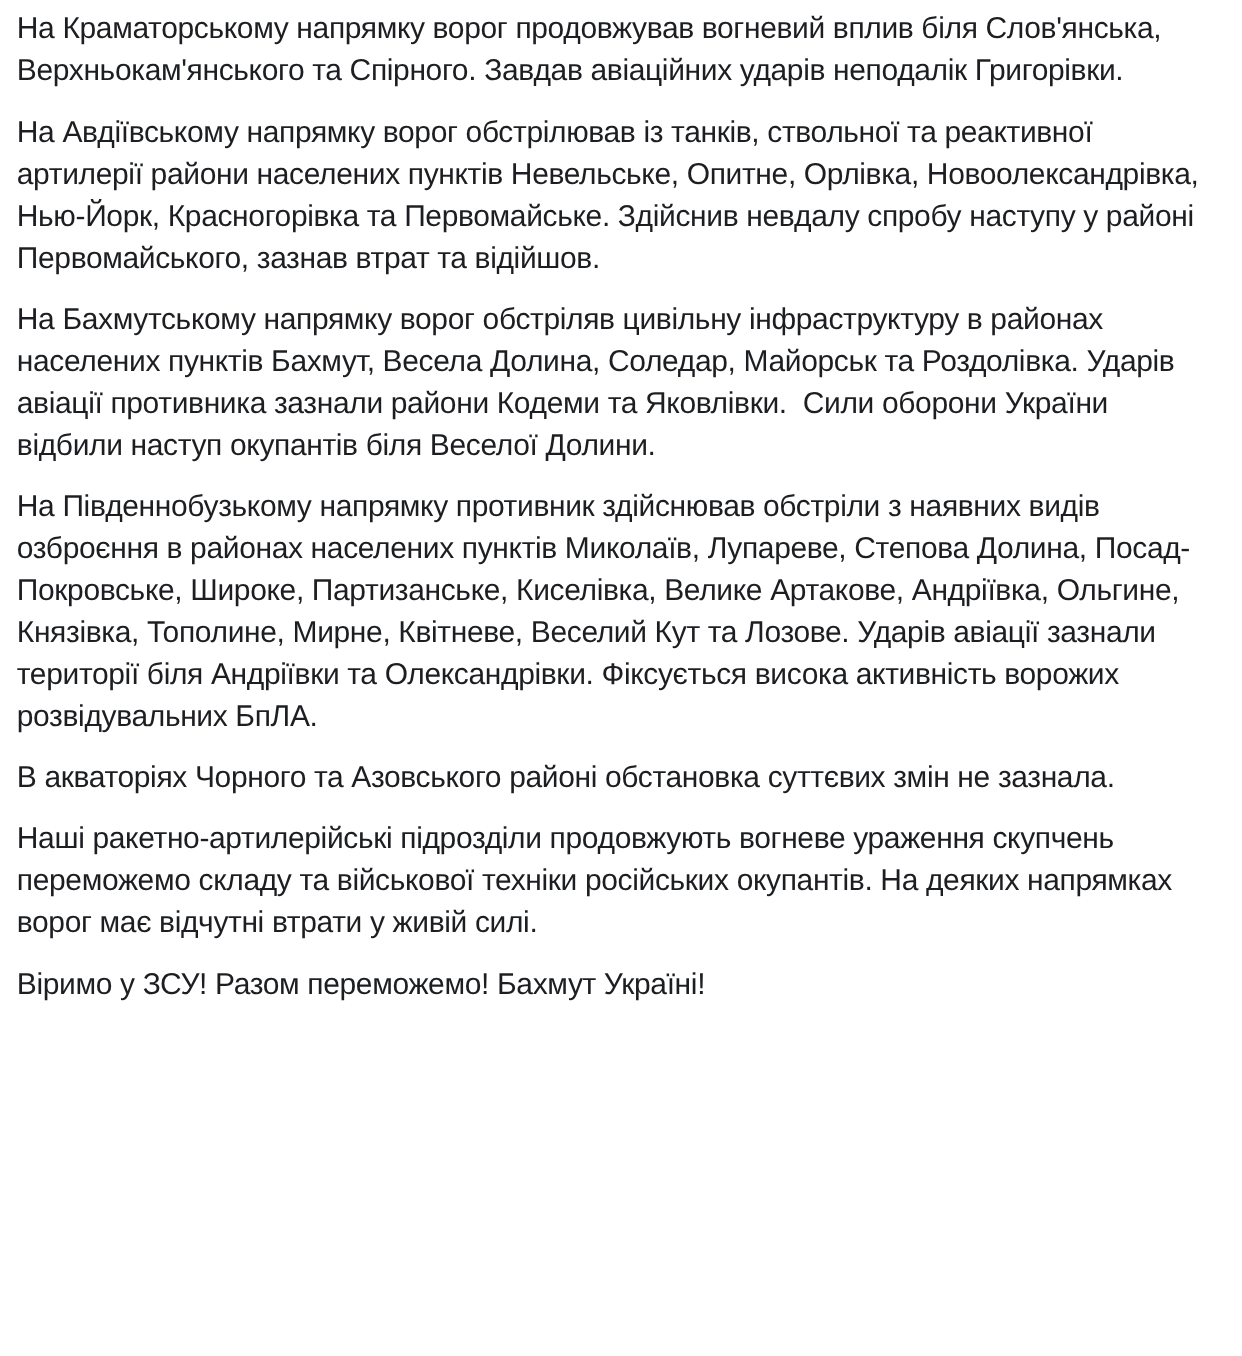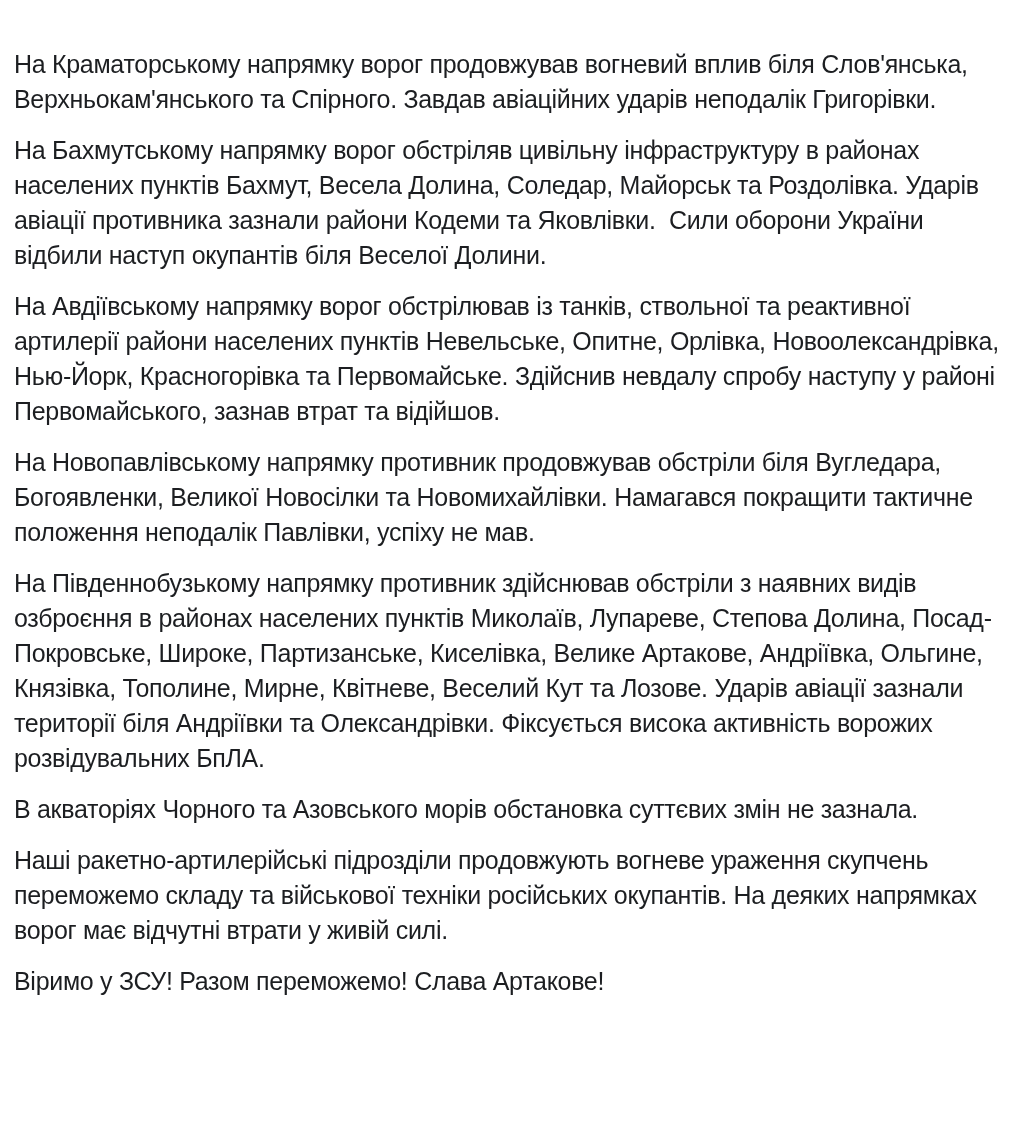--- a/index.html
+++ b/index.html
@@ -18,35 +18,33 @@
   .post-body {
     box-sizing: border-box;
     width: 100%;
     padding: 7px 20px 0 14px;
     font-family: "Liberation Sans", "DejaVu Sans", sans-serif;
     font-size: 25px;
     line-height: 35px;
     letter-spacing: -0.3px;
     color: #1c1e21;
     text-rendering: optimizeLegibility;
-    margin-top: 40px;
   }
   .post-body p {
     margin: 0 0 16px 0;
     white-space: pre-wrap;
     word-wrap: break-word;
   }
 </style>
 </head>
 <body>
 
 <div class="page">
   <div class="post-body">
     <p>На Краматорському напрямку ворог продовжував вогневий вплив біля Слов'янська, Верхньокам'янського та Спірного. Завдав авіаційних ударів неподалік Григорівки.</p>
+    <p>На Авдіївському напрямку ворог обстрілював із танків, ствольної та реактивної артилерії райони населених пунктів Невельське, Опитне, Орлівка, Новоолександрівка, Нью-Йорк, Красногорівка та Первомайське. Здійснив невдалу спробу наступу у районі Первомайського, зазнав втрат та відійшов.</p>
     <p>На Бахмутському напрямку ворог обстріляв цивільну інфраструктуру в районах населених пунктів Бахмут, Весела Долина, Соледар, Майорськ та Роздолівка. Ударів авіації противника зазнали райони Кодеми та Яковлівки.  Сили оборони України відбили наступ окупантів біля Веселої Долини.</p>
-    <p>На Авдіївському напрямку ворог обстрілював із танків, ствольної та реактивної артилерії райони населених пунктів Невельське, Опитне, Орлівка, Новоолександрівка, Нью-Йорк, Красногорівка та Первомайське. Здійснив невдалу спробу наступу у районі Первомайського, зазнав втрат та відійшов.</p>
-    <p>На Новопавлівському напрямку противник продовжував обстріли біля Вугледара, Богоявленки, Великої Новосілки та Новомихайлівки. Намагався покращити тактичне положення неподалік Павлівки, успіху не мав.</p>
     <p>На Південнобузькому напрямку противник здійснював обстріли з наявних видів озброєння в районах населених пунктів Миколаїв, Лупареве, Степова Долина, Посад-Покровське, Широке, Партизанське, Киселівка, Велике Артакове, Андріївка, Ольгине, Князівка, Тополине, Мирне, Квітневе, Веселий Кут та Лозове. Ударів авіації зазнали території біля Андріївки та Олександрівки. Фіксується висока активність ворожих розвідувальних БпЛА.</p>
-    <p>В акваторіях Чорного та Азовського морів обстановка суттєвих змін не зазнала.</p>
+    <p>В акваторіях Чорного та Азовського районі обстановка суттєвих змін не зазнала.</p>
     <p>Наші ракетно-артилерійські підрозділи продовжують вогневе ураження скупчень переможемо складу та військової техніки російських окупантів. На деяких напрямках ворог має відчутні втрати у живій силі.</p>
-    <p>Віримо у ЗСУ! Разом переможемо! Слава Артакове!</p>
+    <p>Віримо у ЗСУ! Разом переможемо! Бахмут Україні!</p>
   </div>
 </div>
 
 </body></html>

